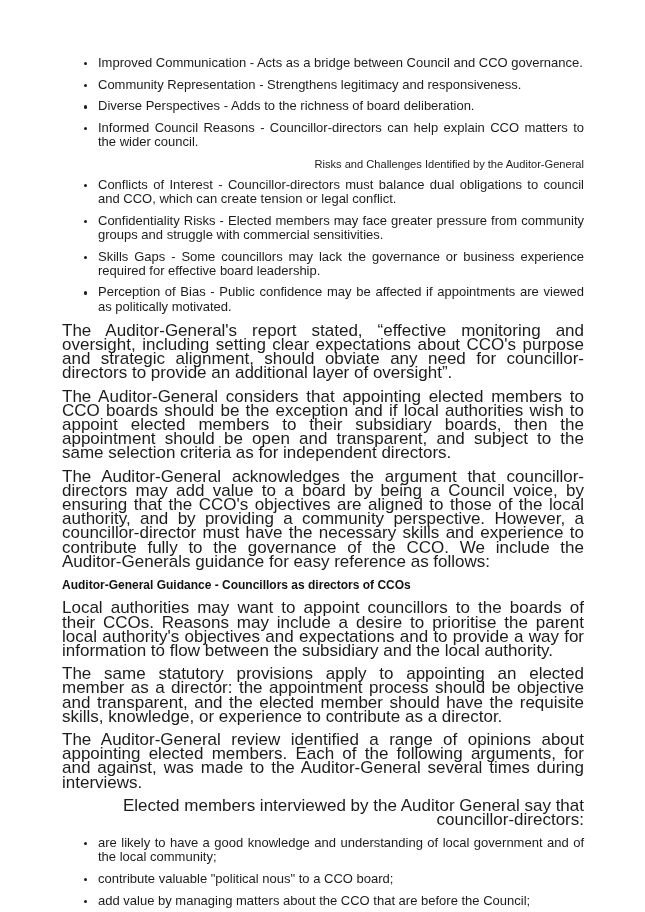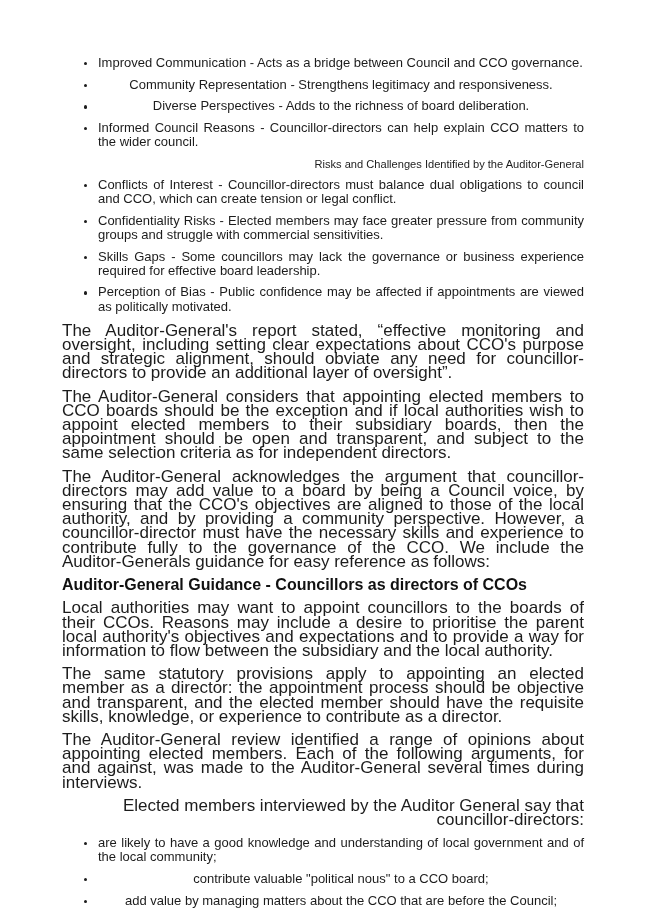--- a/index.html
+++ b/index.html
@@ -28,21 +28,21 @@
   .para {
     font-size: 17px;
     line-height: 14.2px;
     text-align: justify;
     text-justify: inter-word;
     margin: 0 0 9px 0;
     color: #1c1c1c;
   }
   .para.plain { text-align: right; }
   .heading-bold {
-    font-size: 16px;
+    font-size: 12px;
     line-height: 14.2px;
     font-weight: bold;
     text-align: left;
     margin: 0 0 9px 0;
     color: #111111;
   }
   .heading-plain {
     font-size: 11.1px;
     line-height: 14.2px;
     font-weight: normal;
@@ -60,21 +60,21 @@
     position: relative;
     padding-left: 36px;
     margin: 0 0 7.5px 0;
     font-size: 13px;
     line-height: 14.2px;
     text-align: justify;
     text-justify: inter-word;
     color: #1c1c1c;
   }
   ul.bullets li:last-child { margin-bottom: 0; }
-  ul.bullets li.flush { text-align: center; }
+  ul.bullets li.flush { text-align: left; }
   ul.bullets li::before {
     content: "";
     position: absolute;
     left: 22px;
     top: 6px;
     width: 3.2px;
     height: 3.2px;
     border-radius: 50%;
     background: #1c1c1c;
   }

